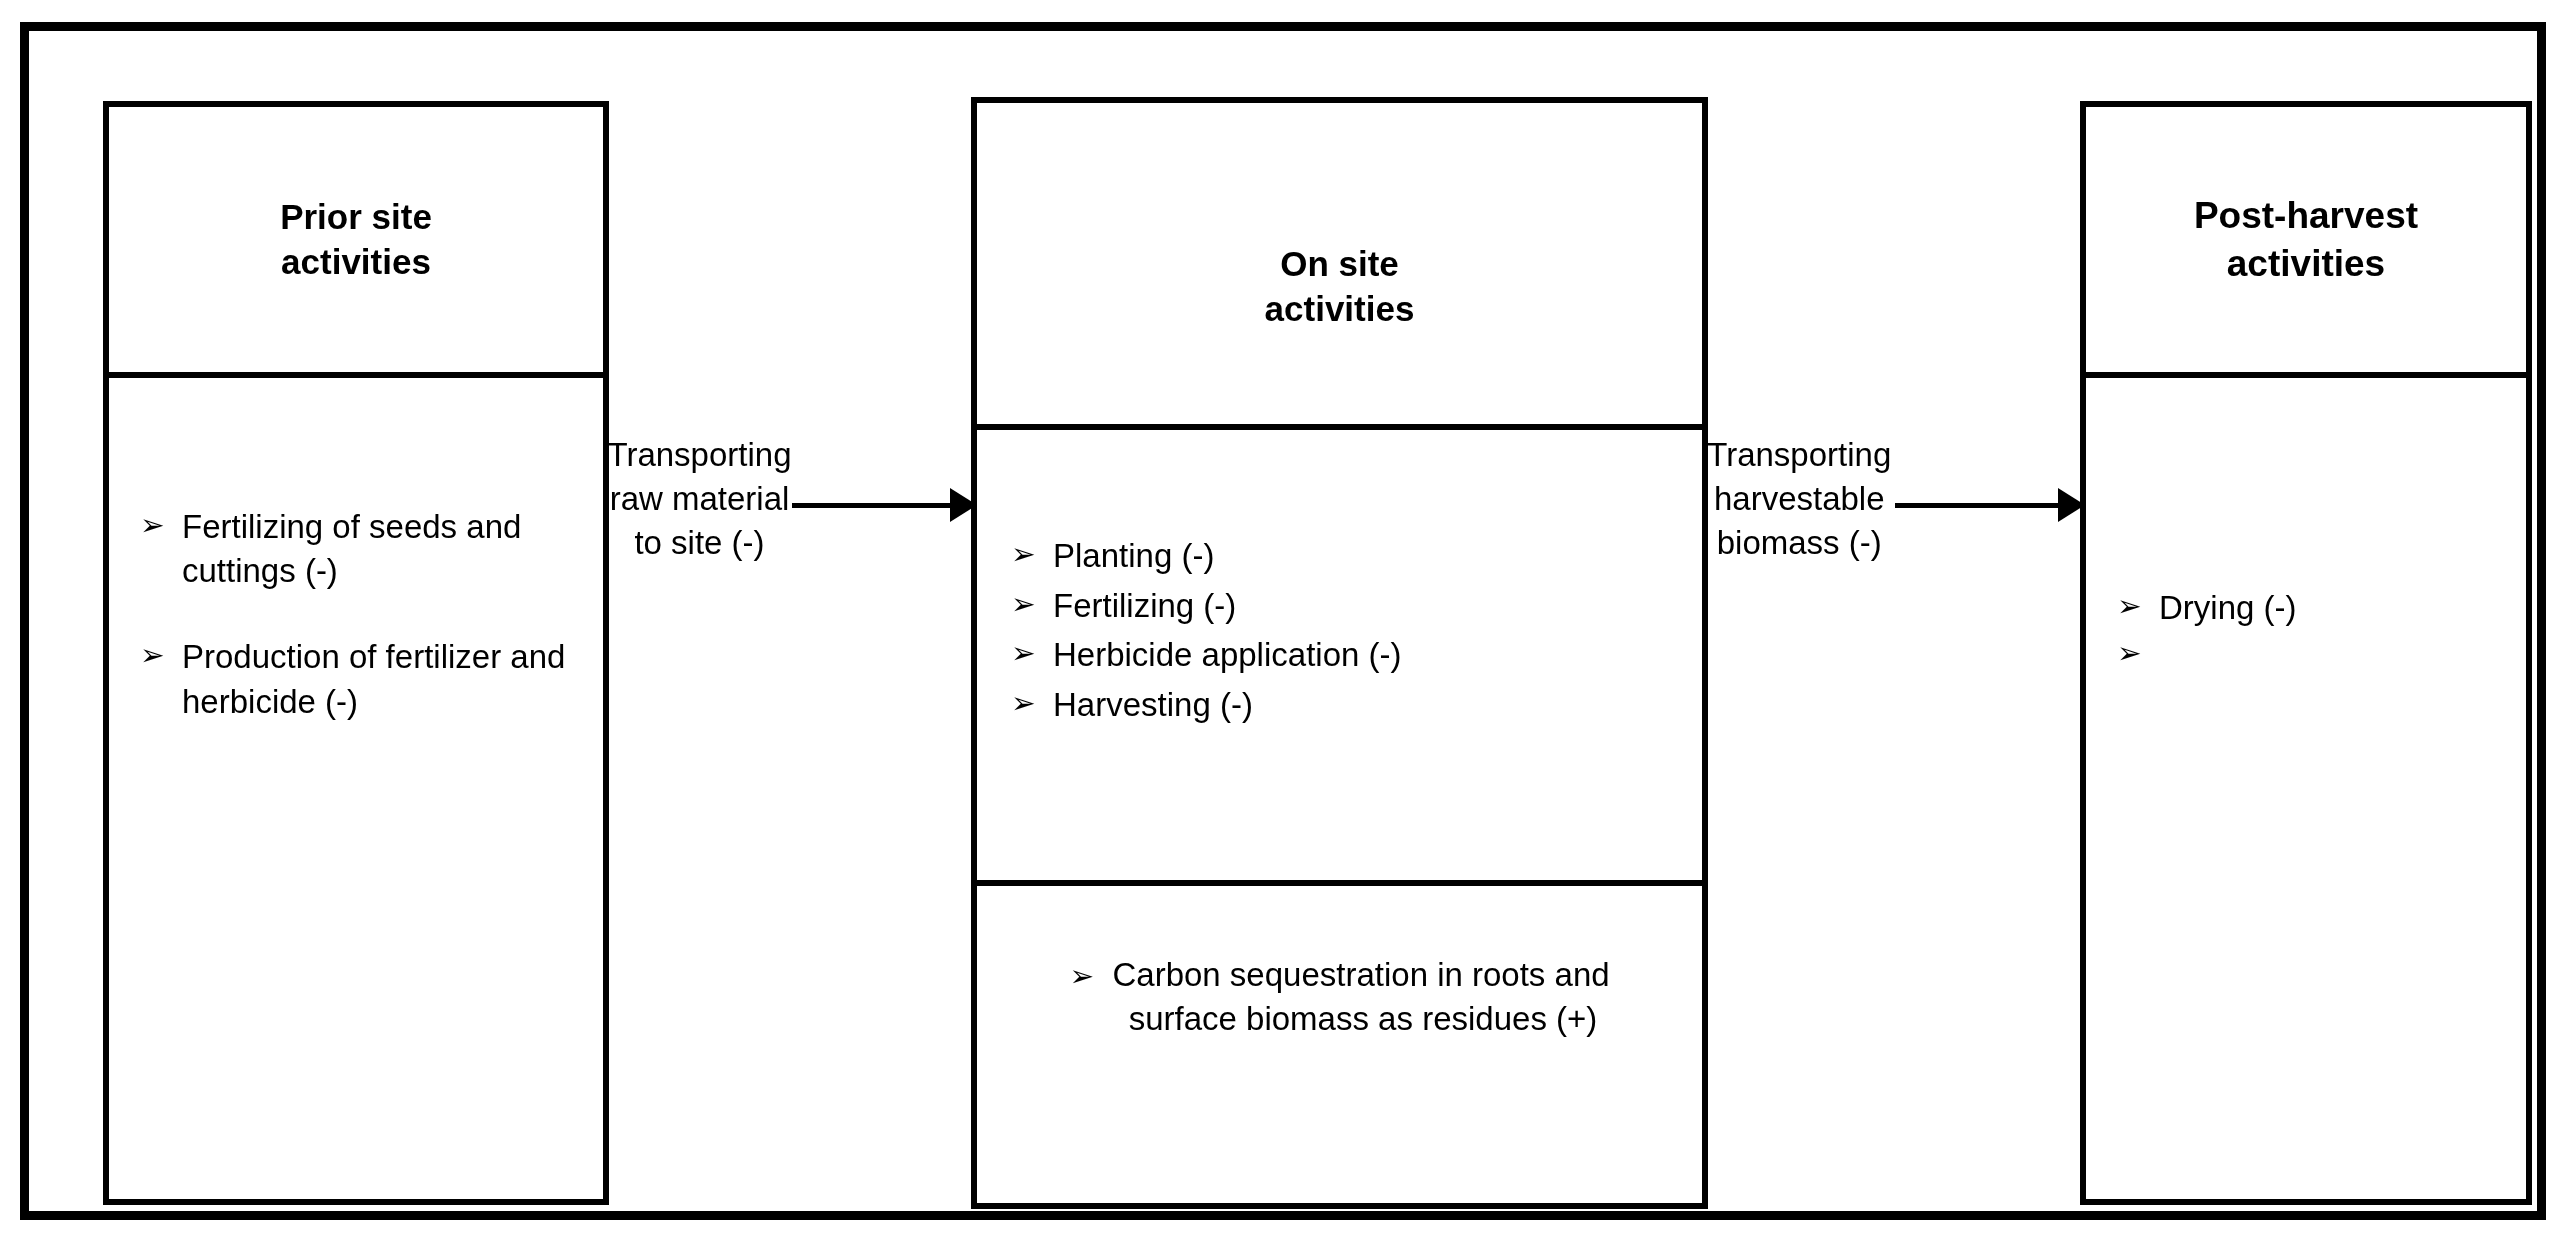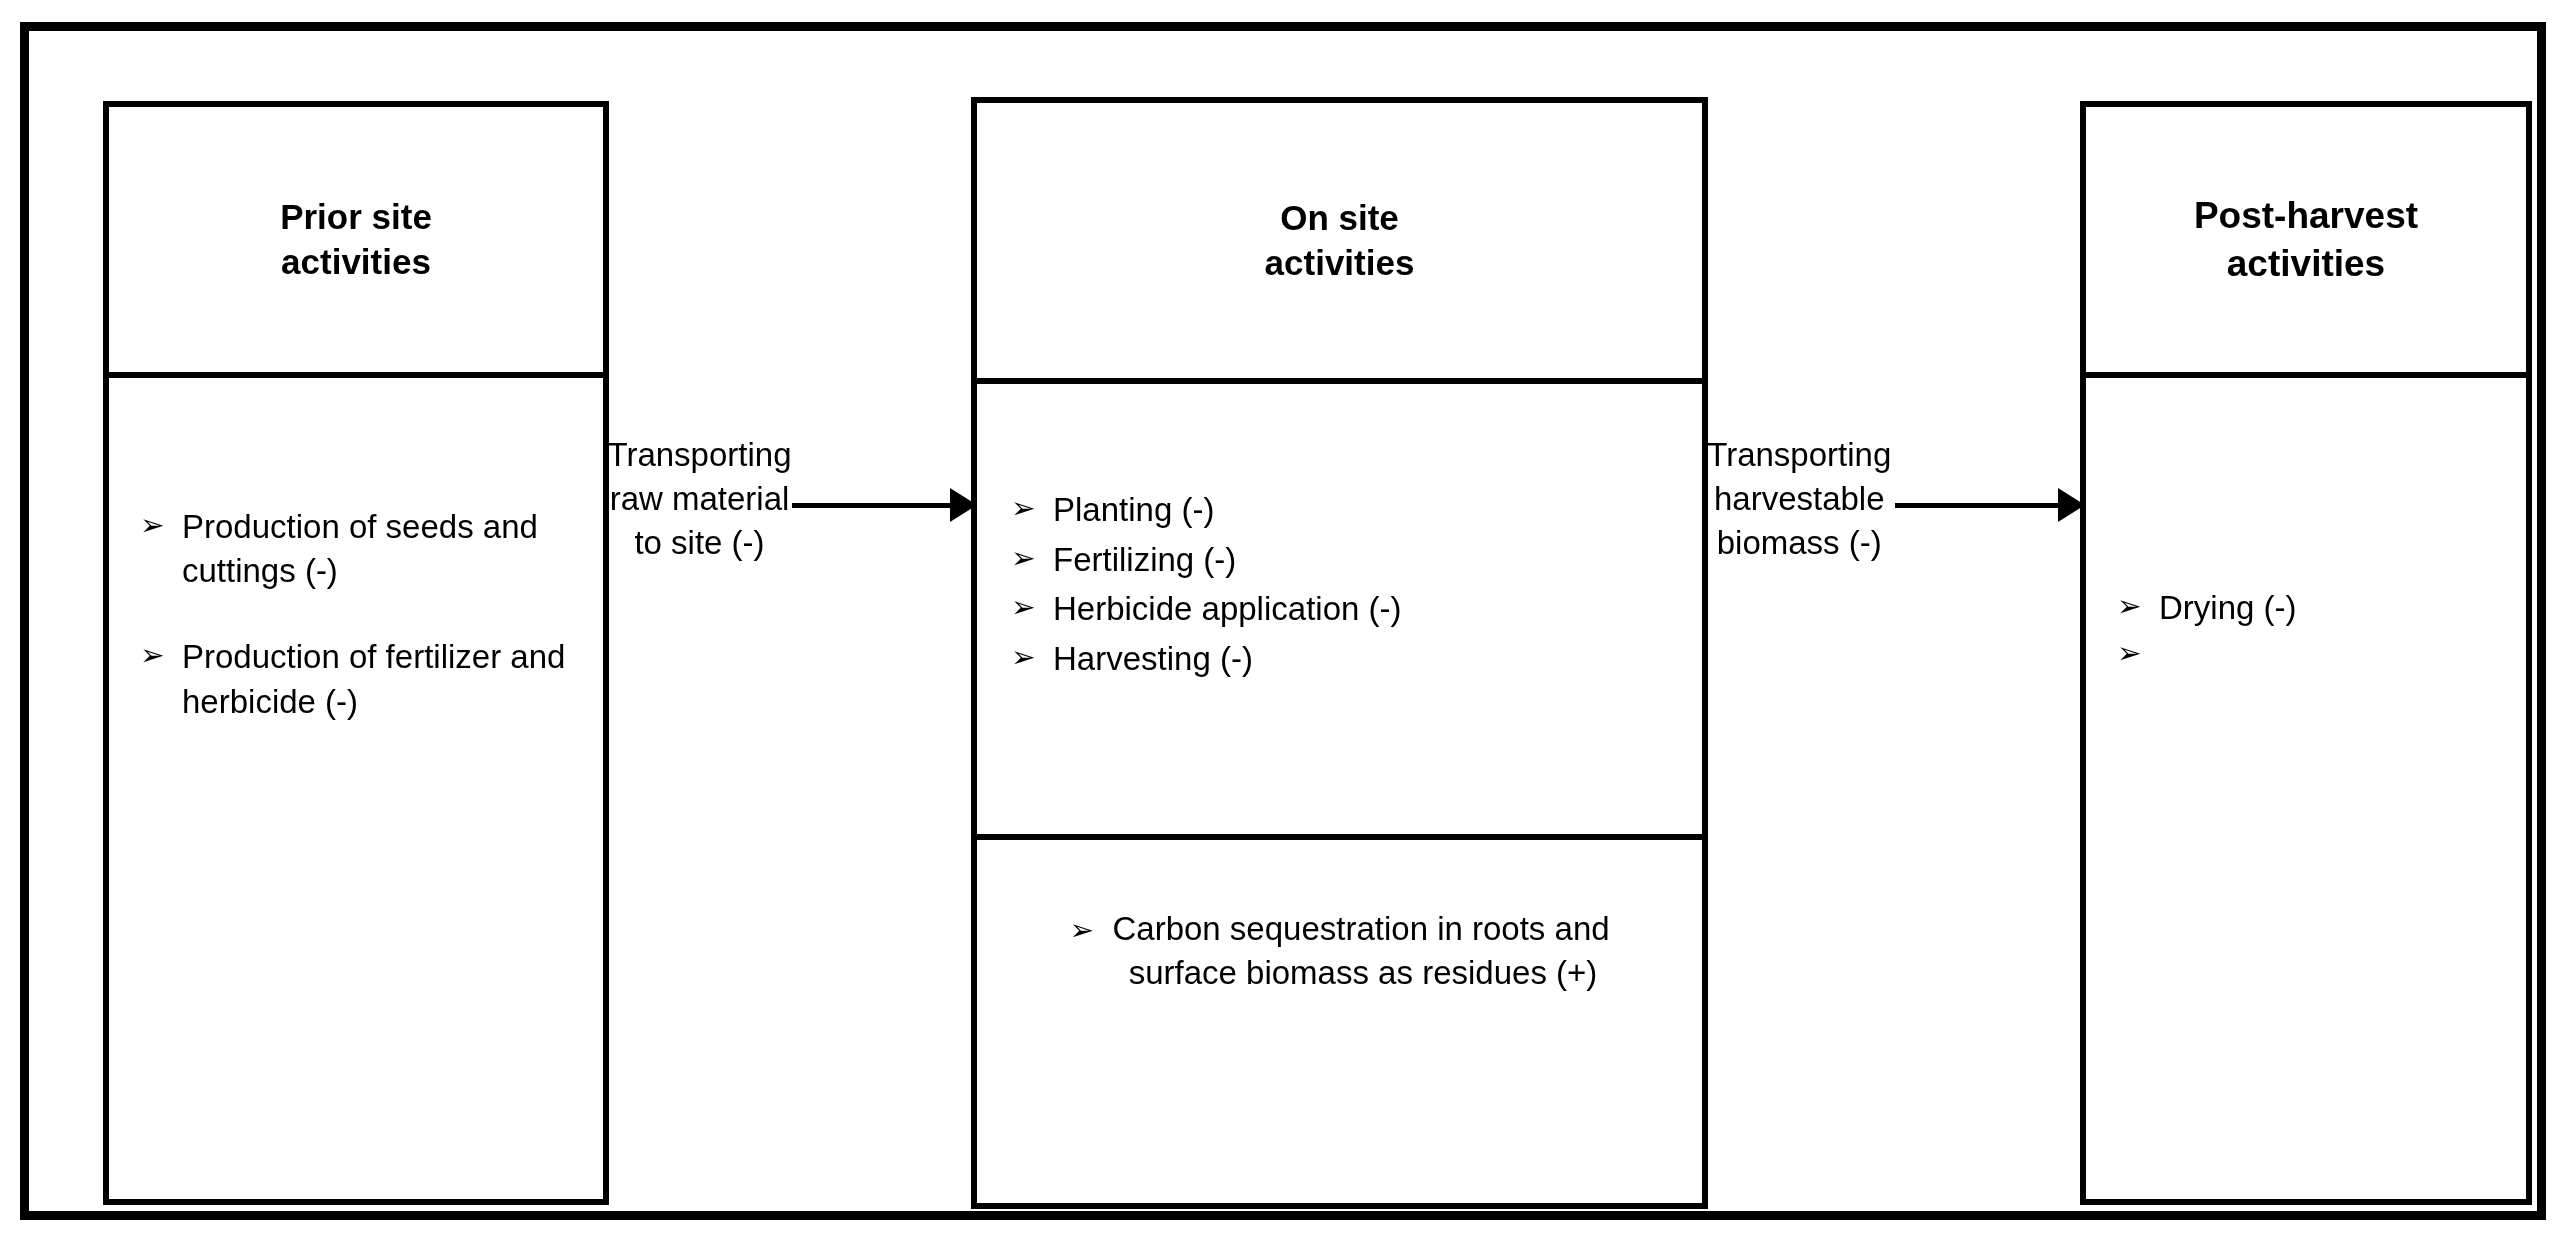--- a/index.html
+++ b/index.html
@@ -52,21 +52,21 @@
     display: flex;
     align-items: center;
     justify-content: center;
     text-align: center;
     font-weight: bold;
     border-bottom: 6px solid #000000;
     line-height: 1.28;
     padding: 2.7px 6.7px;
   }
   .box-prior  .stage-header { height: 271px; font-size: 35px; }
-  .box-onsite .stage-header { height: 281px; font-size: 35px; }
+  .box-onsite .stage-header { height: 281px; font-size: 35px; margin-top: 46px; }
   .box-post   .stage-header { height: 271px; font-size: 37px; }
 
   .stage-header span { display: block; }
 
   
   .stage-body {
     box-sizing: border-box;
     flex: 1 1 auto;
     display: flex;
     flex-direction: column;
@@ -192,21 +192,21 @@
       <div class="stage-header">
         <div>
           <span>Prior site</span>
           <span>activities</span>
         </div>
       </div>
       <div class="stage-body">
         <ul class="bullet-list prior-list">
           <li class="bullet-item">
             <span class="bullet-glyph">➢</span>
-            <span class="bullet-text">Production of seeds and cuttings (-)</span>
+            <span class="bullet-text">Fertilizing of seeds and cuttings (-)</span>
           </li>
           <li class="bullet-item">
             <span class="bullet-glyph">➢</span>
             <span class="bullet-text">Production of fertilizer and herbicide (-)</span>
           </li>
         </ul>
       </div>
     </div>
 
     <div class="connector conn-1">

